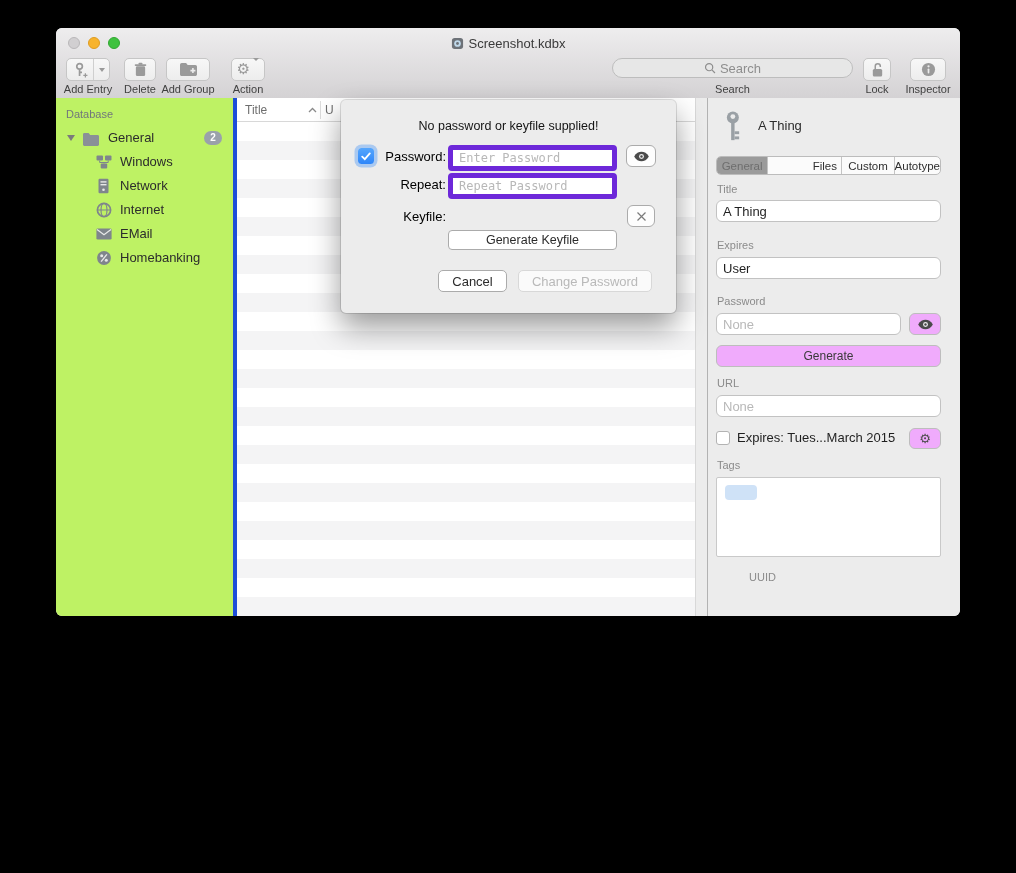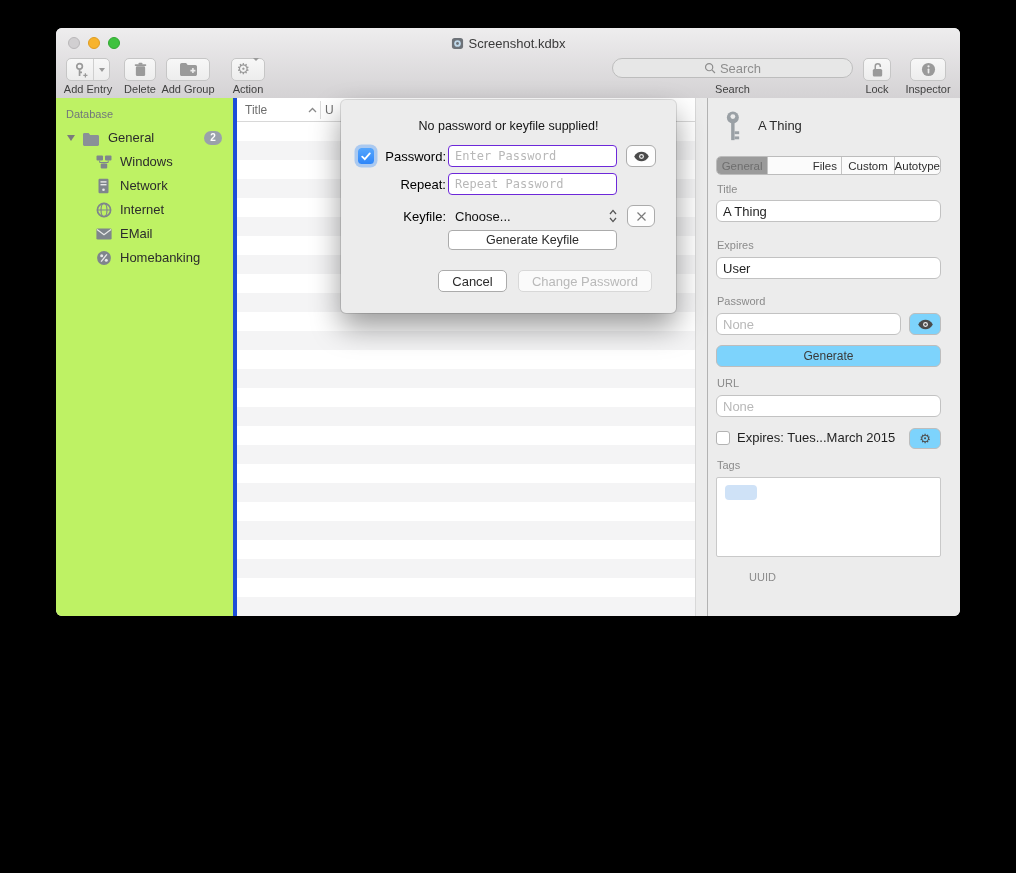--- a/index.html
+++ b/index.html
@@ -47,34 +47,34 @@
   .inspector{position:absolute;left:651px;top:70px;width:253px;height:694px;background:#ececec;border-left:1px solid #b2b2b2;box-sizing:border-box;}
   .ins-label{position:absolute;font-size:11px;color:#8b8b8b;}
   .field{position:absolute;height:22px;border:1px solid #c2c2c2;border-radius:6px;background:#fff;box-sizing:border-box;
          font-family:"Liberation Sans","DejaVu Sans",sans-serif;font-size:13px;color:#1f1f1f;padding:0 6px;outline:none;}
   .field::placeholder{color:#b8b8b8;opacity:1;}
   .entry-title{position:absolute;left:50px;top:20px;font-size:13px;color:#2b2b2b;}
   .tabs{position:absolute;left:8px;top:58px;width:225px;height:19px;display:flex;border:1px solid #bcbcbc;border-radius:5px;overflow:hidden;background:#fbfbfb;box-sizing:border-box;}
   .tab{display:flex;align-items:center;justify-content:center;font-size:11.5px;color:#2f2f2f;border-right:1px solid #c4c4c4;box-sizing:border-box;}
   .tab:last-child{border-right:none;}
   .tab.sel{background:#9b9b9b;color:#6e6e6e;}
-  .btn{position:absolute;border:1px solid #bdbdbd;border-radius:6px;background:#7dd3fc;box-sizing:border-box;
+  .btn{position:absolute;border:1px solid #bdbdbd;border-radius:6px;background:#f0abfc;box-sizing:border-box;
        display:flex;align-items:center;justify-content:center;font-size:12px;color:#3a3a3a;}
   .checkbox{position:absolute;width:14px;height:14px;border:1px solid #b3b3b3;border-radius:3px;background:#fff;box-sizing:border-box;}
   .bigbox{position:absolute;left:8px;width:225px;border:1px solid #c9c9c9;border-radius:2px;background:#fff;box-sizing:border-box;}
   .chip{position:absolute;left:8px;top:7px;width:32px;height:15px;border-radius:4px;background:#cfe2f7;}
   .divider{position:absolute;left:0;width:253px;height:1px;background:#d2d2d2;}
   .footer{position:absolute;left:0;top:668px;width:253px;height:26px;background:#f5f5f5;}
   textarea.field{resize:none;padding-top:3px;}
   
   .dialog{position:absolute;left:285px;top:72px;width:335px;height:213px;background:#ececec;border-radius:5px;
           box-shadow:0 14px 30px rgba(0,0,0,.4),0 0 0 1px rgba(0,0,0,.12);z-index:50;}
   .dlg-msg{position:absolute;left:0;right:0;top:19px;text-align:center;font-size:12.5px;font-weight:500;color:#141414;}
   .dlg-label{position:absolute;width:75px;left:30px;text-align:right;font-size:13px;color:#000;}
-  .dlg-field{position:absolute;left:107px;width:169px;height:22px;border:1px solid #6d28d9;border-radius:4px;background:#fff;box-sizing:border-box;
+  .dlg-field{position:absolute;left:107px;width:169px;height:22px;border:5px solid #6d28d9;border-radius:4px;background:#fff;box-sizing:border-box;
              font-family:"DejaVu Sans Mono",monospace;font-size:12px;color:#222;padding:8px 6px;outline:none;}
   .dlg-field::placeholder{color:#b8b8b8;opacity:1;}
   .cb-on{position:absolute;left:17px;width:16px;height:16px;border-radius:3.5px;background:linear-gradient(#55a6fd,#2e86f9);
          box-shadow:0 0 0 3.5px rgba(92,159,247,.45);display:flex;align-items:center;justify-content:center;}
   .sqbtn{position:absolute;width:30px;height:22px;border:1px solid #ababab;border-radius:6px;background:#fdfdfd;box-sizing:border-box;
          display:flex;align-items:center;justify-content:center;}
   .dlg-btn{position:absolute;top:170px;height:22px;border:1px solid #ababab;border-radius:5px;background:#fff;box-sizing:border-box;
            display:flex;align-items:center;justify-content:center;font-size:13px;color:#2b2b2b;}
   .dlg-btn.disabled{border-color:#d8d8d8;background:#fafafa;color:#b9b9b9;}
   .popup{position:absolute;left:107px;display:flex;align-items:center;font-size:13px;color:#111;}
@@ -310,27 +310,20 @@
           <path d="M1 6C3.1 2.3 6 .8 9 .8S14.9 2.3 17 6c-2.1 3.7-5 5.2-8 5.2S3.1 9.7 1 6z" fill="#4a4a4a"></path>
           <circle cx="9" cy="6" r="2.7" fill="#ececec"></circle>
             <circle cx="9" cy="6" r="1.3" fill="#4a4a4a"></circle>
         </svg>
       </div>
 
       <span class="dlg-label" style="top:77px;">Repeat:</span>
       <input class="dlg-field" style="top: 73px;" readonly="" placeholder="Repeat Password">
 
       <span class="dlg-label" style="top:109px;">Keyfile:</span>
-      <div class="popup" style="top:105px;width:169px;height:22px;">
-        <span style="padding-left:7px;flex:1;">Choose...</span>
-        <svg width="8" height="14" viewBox="0 0 8 14">
-          <path d="M1 5l3-3.6L7 5" fill="none" stroke="#555" stroke-width="1.3"></path>
-          <path d="M1 9l3 3.6L7 9" fill="none" stroke="#555" stroke-width="1.3"></path>
-        </svg>
-      </div>
       <div class="sqbtn" style="left:286px;top:105px;width:28px;">
         <svg width="11" height="11" viewBox="0 0 11 11">
           <path d="M1.5 1.5l8 8 M9.5 1.5l-8 8" stroke="#7a7a7a" stroke-width="1.2"></path>
         </svg>
       </div>
 
       <div class="dlg-btn" style="left:107px;top:130px;width:169px;height:20px;font-size:12.5px;border-radius:4px;">Generate Keyfile</div>
 
       <div class="dlg-btn" style="left:97px;width:69px;">Cancel</div>
       <div class="dlg-btn disabled" style="left:177px;width:134px;">Change Password</div>

